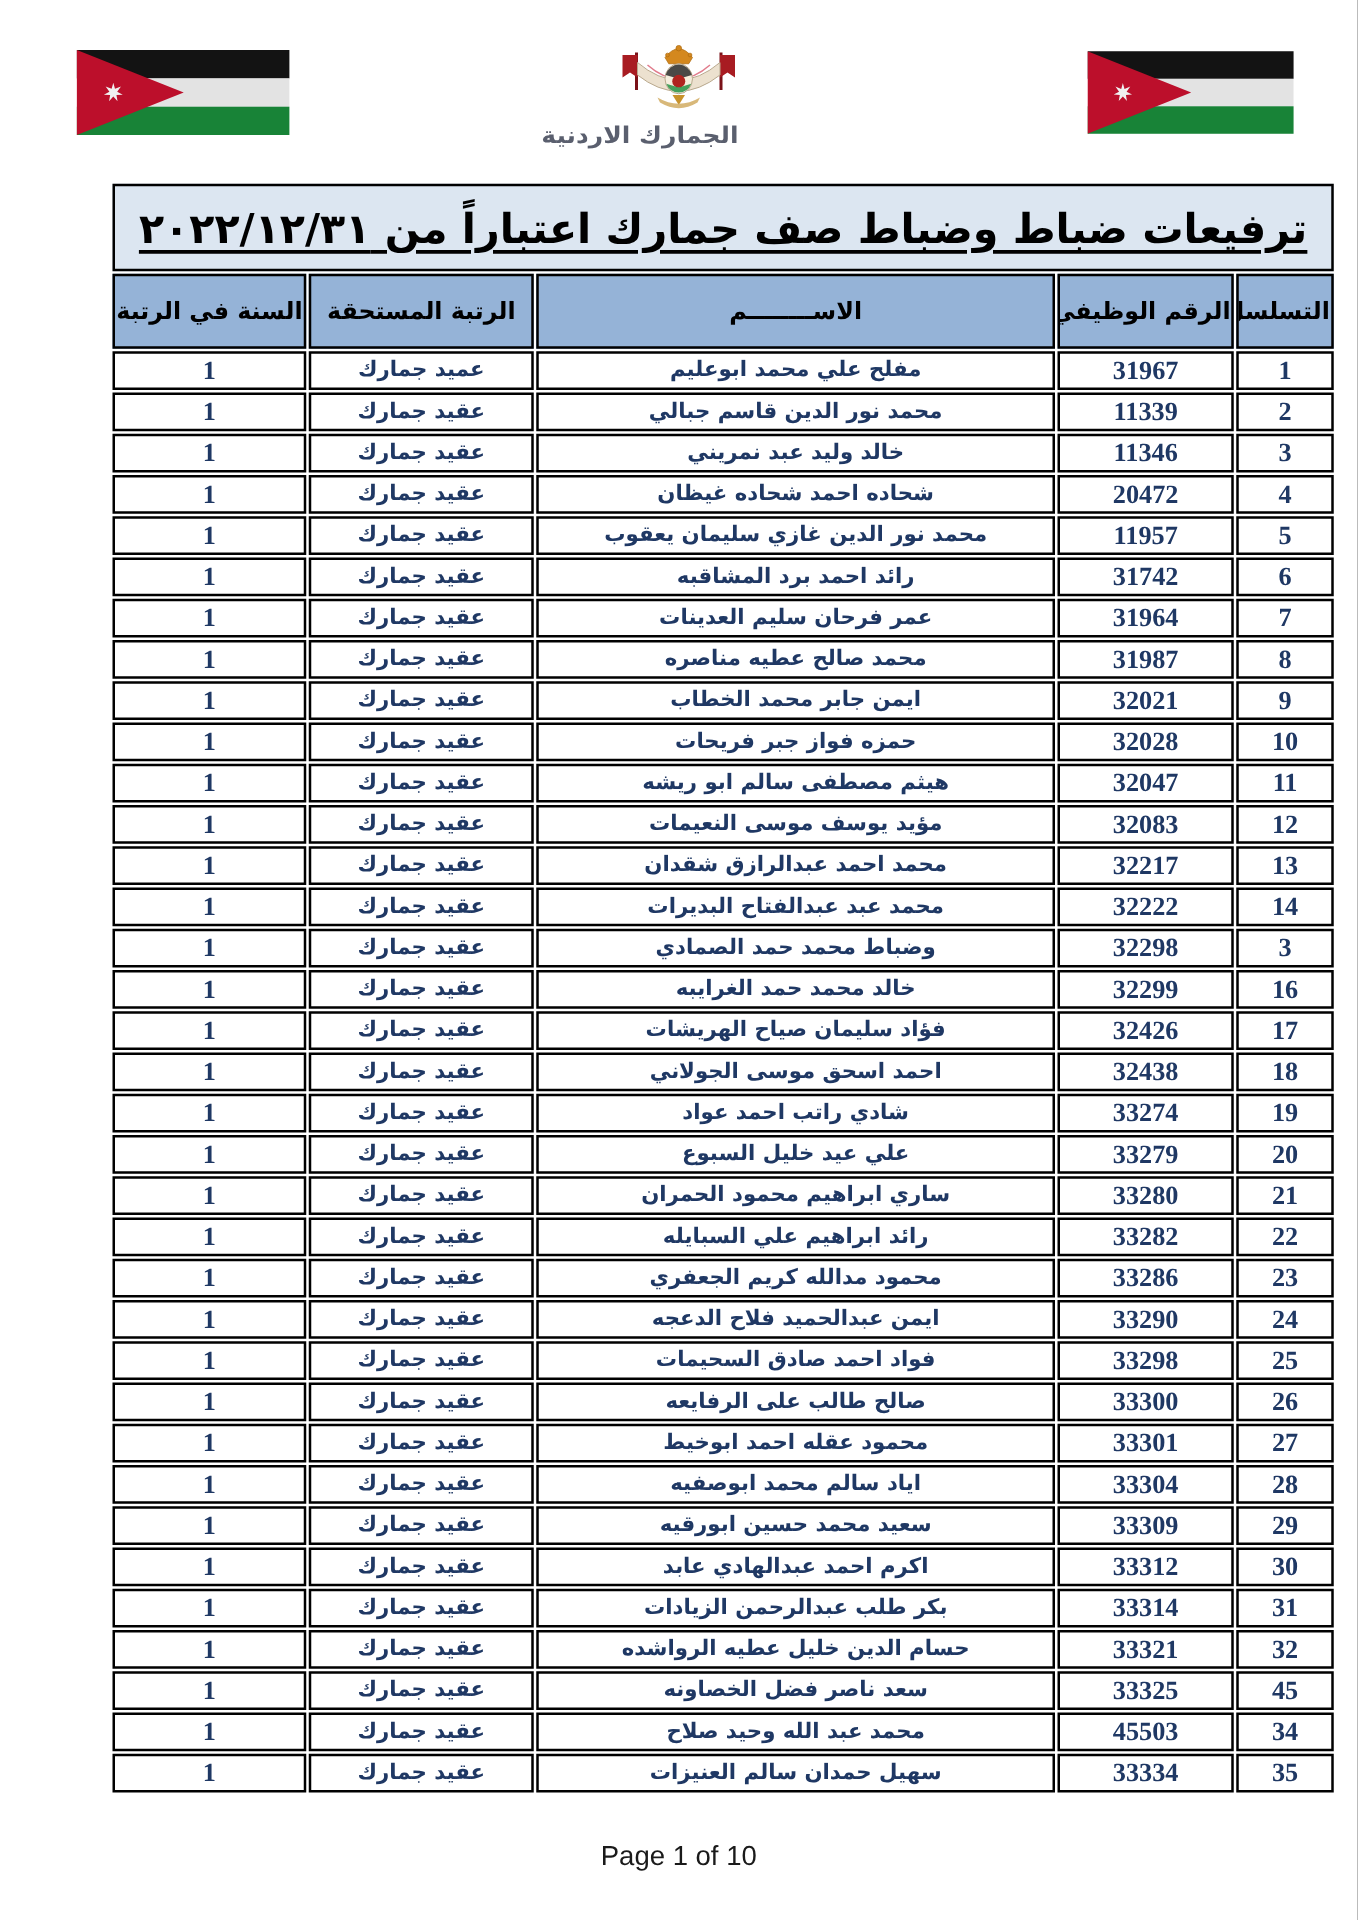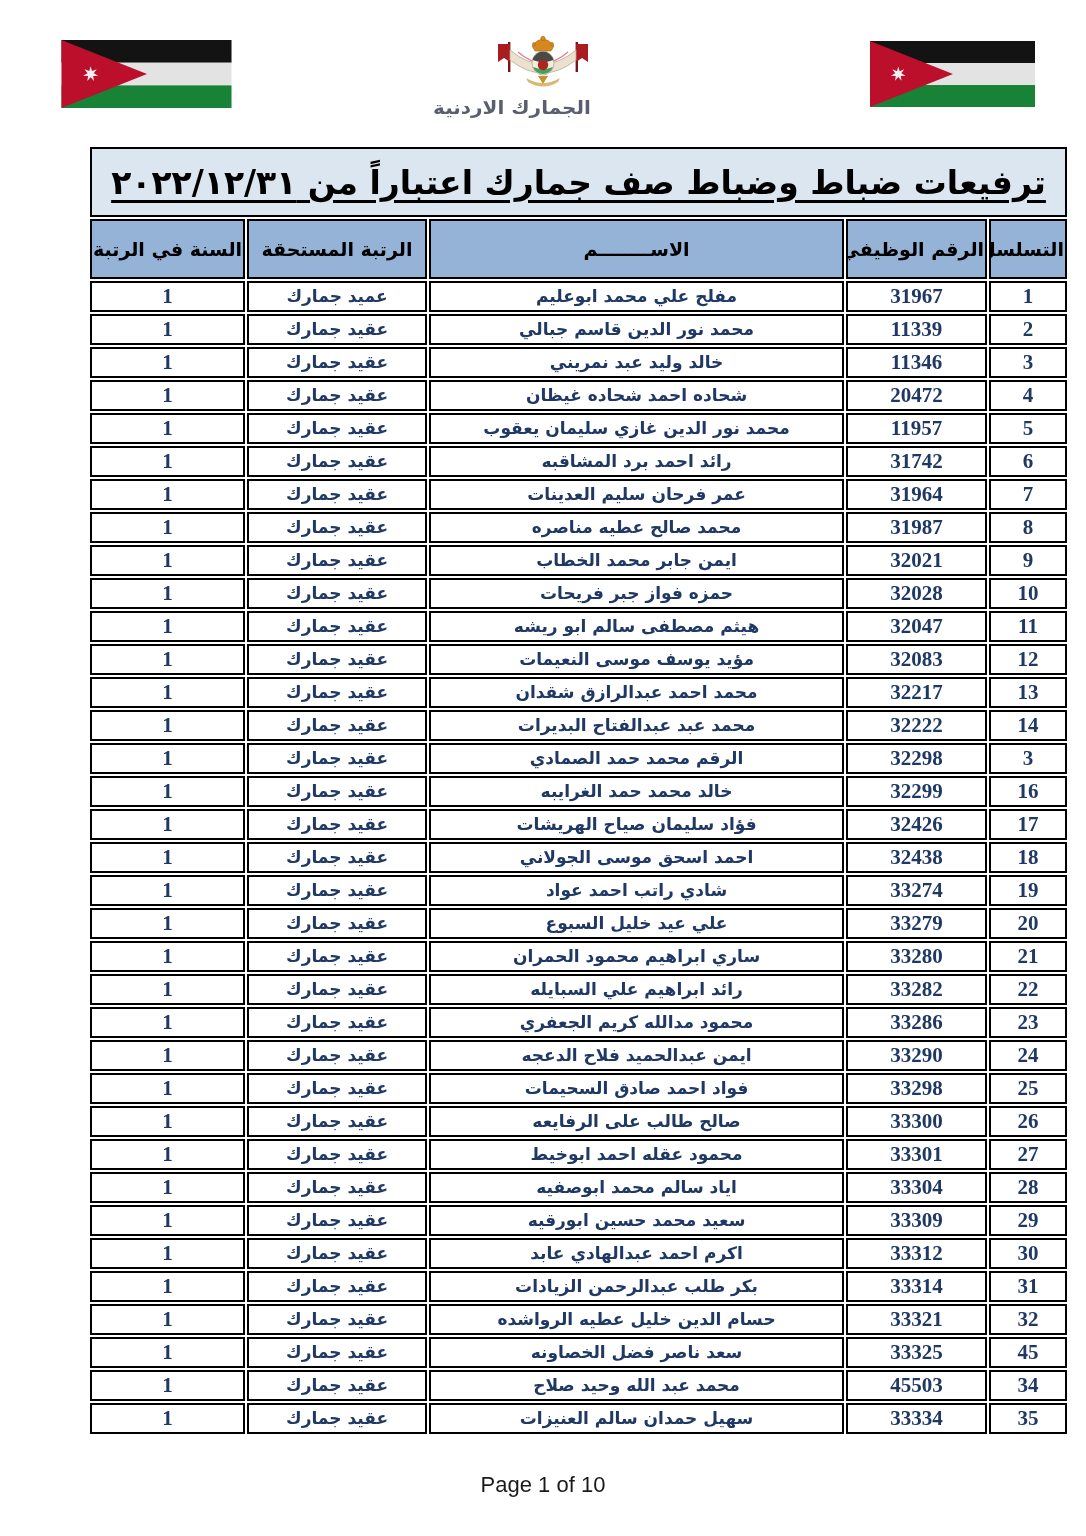--- a/index.html
+++ b/index.html
@@ -257,21 +257,21 @@
         <tr>
           <td class="num">14</td>
           <td class="num">32222</td>
           <td>محمد عبد عبدالفتاح البديرات</td>
           <td>عقيد جمارك</td>
           <td class="num">1</td>
         </tr>
         <tr>
           <td class="num">3</td>
           <td class="num">32298</td>
-          <td>الرقم محمد حمد الصمادي</td>
+          <td>وضباط محمد حمد الصمادي</td>
           <td>عقيد جمارك</td>
           <td class="num">1</td>
         </tr>
         <tr>
           <td class="num">16</td>
           <td class="num">32299</td>
           <td>خالد محمد حمد الغرايبه</td>
           <td>عقيد جمارك</td>
           <td class="num">1</td>
         </tr>

